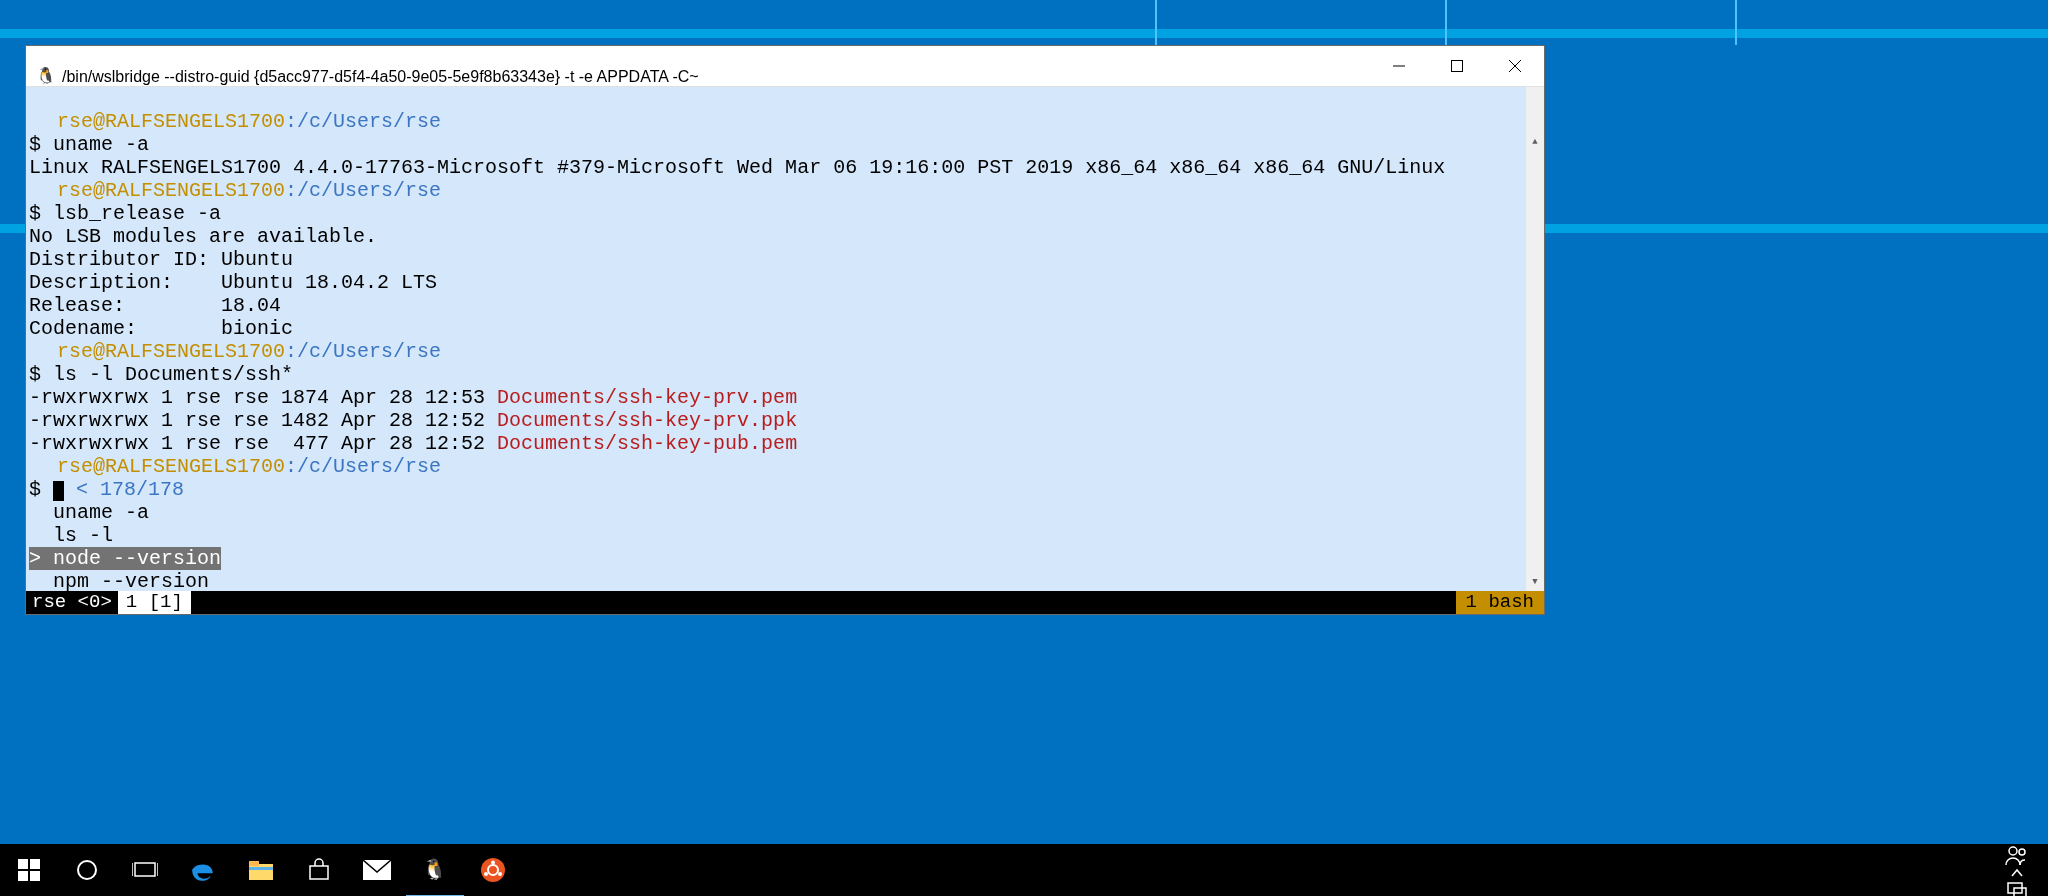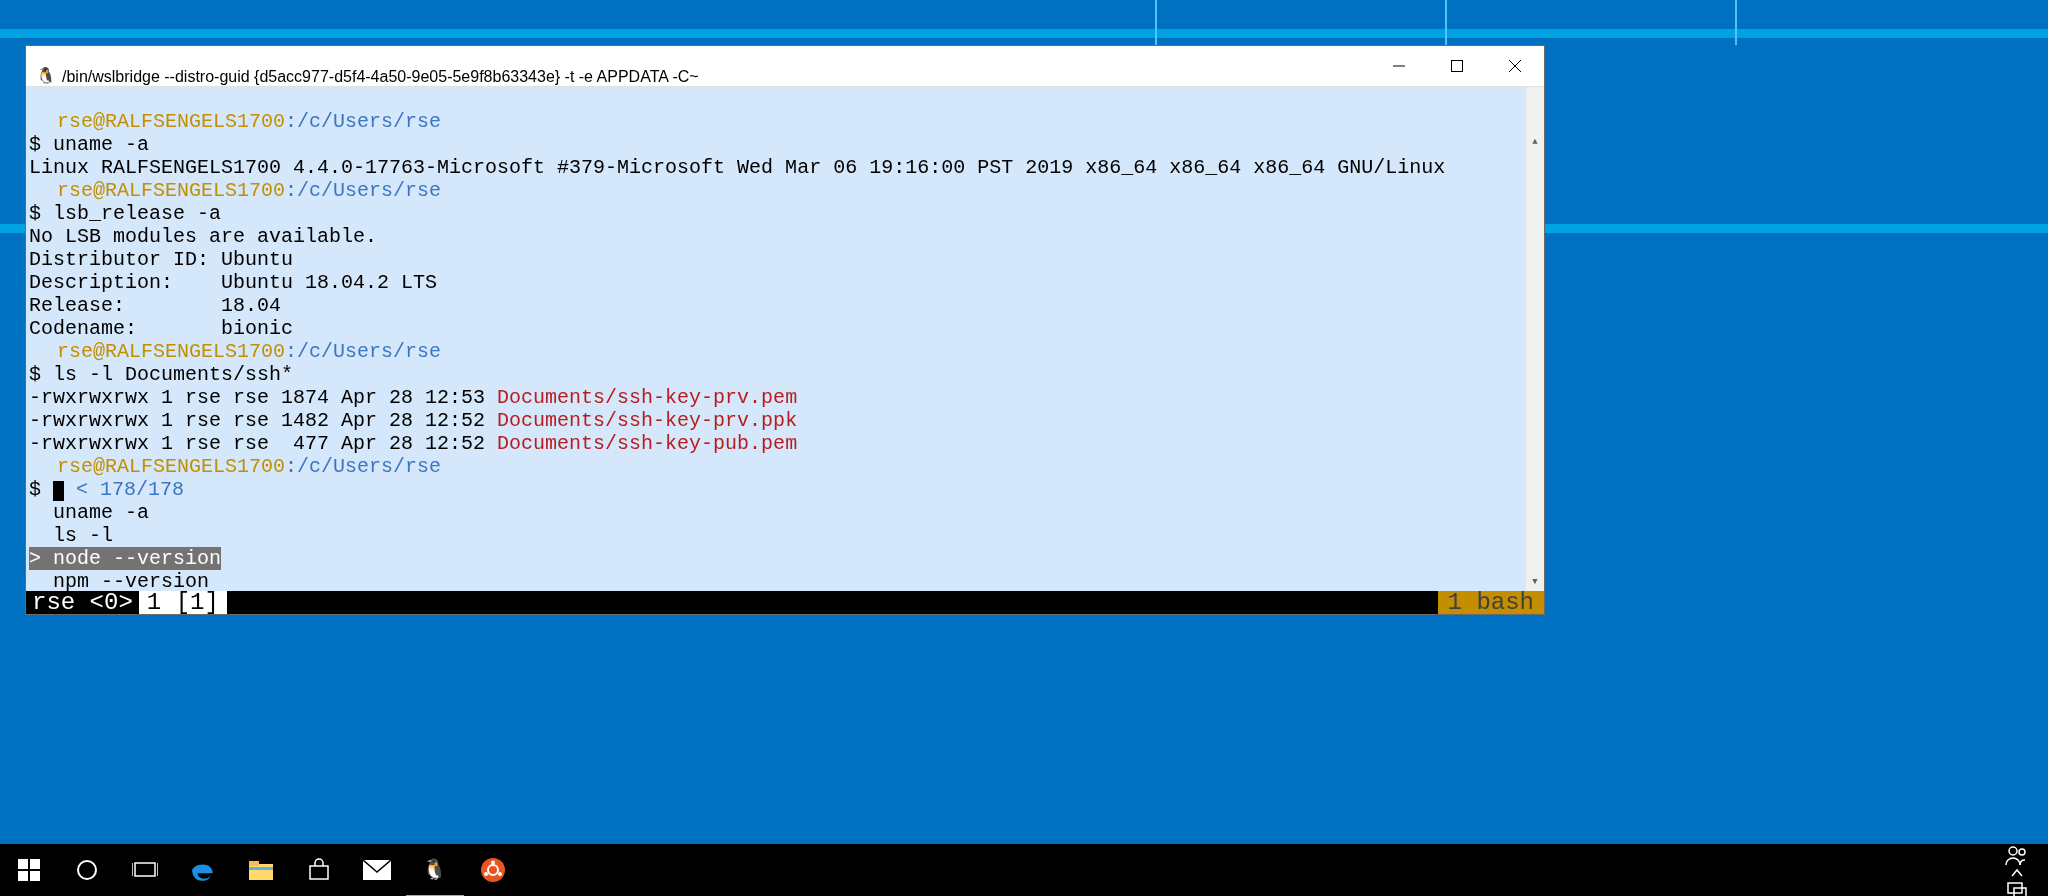--- a/index.html
+++ b/index.html
@@ -41,26 +41,26 @@
   .term .scrollbar{position:absolute;right:0;top:0;bottom:0;width:18px;background:#f0f0f0;}
   .term .scrollbar .up, .term .scrollbar .dn{height:18px;display:flex;align-items:center;justify-content:center;color:#606060;font-size:9px;}
   .term .scrollbar .dn{position:absolute;bottom:0;width:100%;}
   .u{color:#c38f00;margin-left:28px;}      
   .p{color:#3c76c2;}      
   .f{color:#b91c1c;}      
   .hi{background:#737373;color:#fff;}
   .cur{display:inline-block;width:11px;height:20px;background:#000;vertical-align:text-bottom;}
   .status{
     height:23px;background:#000;color:#fff;display:flex;align-items:center;
-    font-family:"Consolas","Liberation Mono",monospace;font-size:24px;line-height:23px;flex:none;
+    font-family:"Consolas","Liberation Mono",monospace;font-size:19px;line-height:23px;flex:none;
   }
   .status .l1{color:#fff;padding:0 6px;}
   .status .l2{background:#ffffff;color:#000;padding:0 8px;}
   .status .sp{flex:1;}
-  .status .r{background:#c38f00;color:#404040;padding:0 10px;}
+  .status .r{background:#c38f00;color:#000000;padding:0 10px;}
 
   
   .taskbar{
     position:absolute;left:0;right:0;bottom:0;height:52px;background:#000;
     display:flex;align-items:center;color:#fff;
   }
   .tbitem{width:58px;height:52px;display:flex;align-items:center;justify-content:center;}
   .tbitem svg{display:block;}
   .tbright{margin-left:auto;display:flex;align-items:center;height:52px;flex-direction:column;}
   .tbright .txt{font-size:17px;padding:0 10px;}

